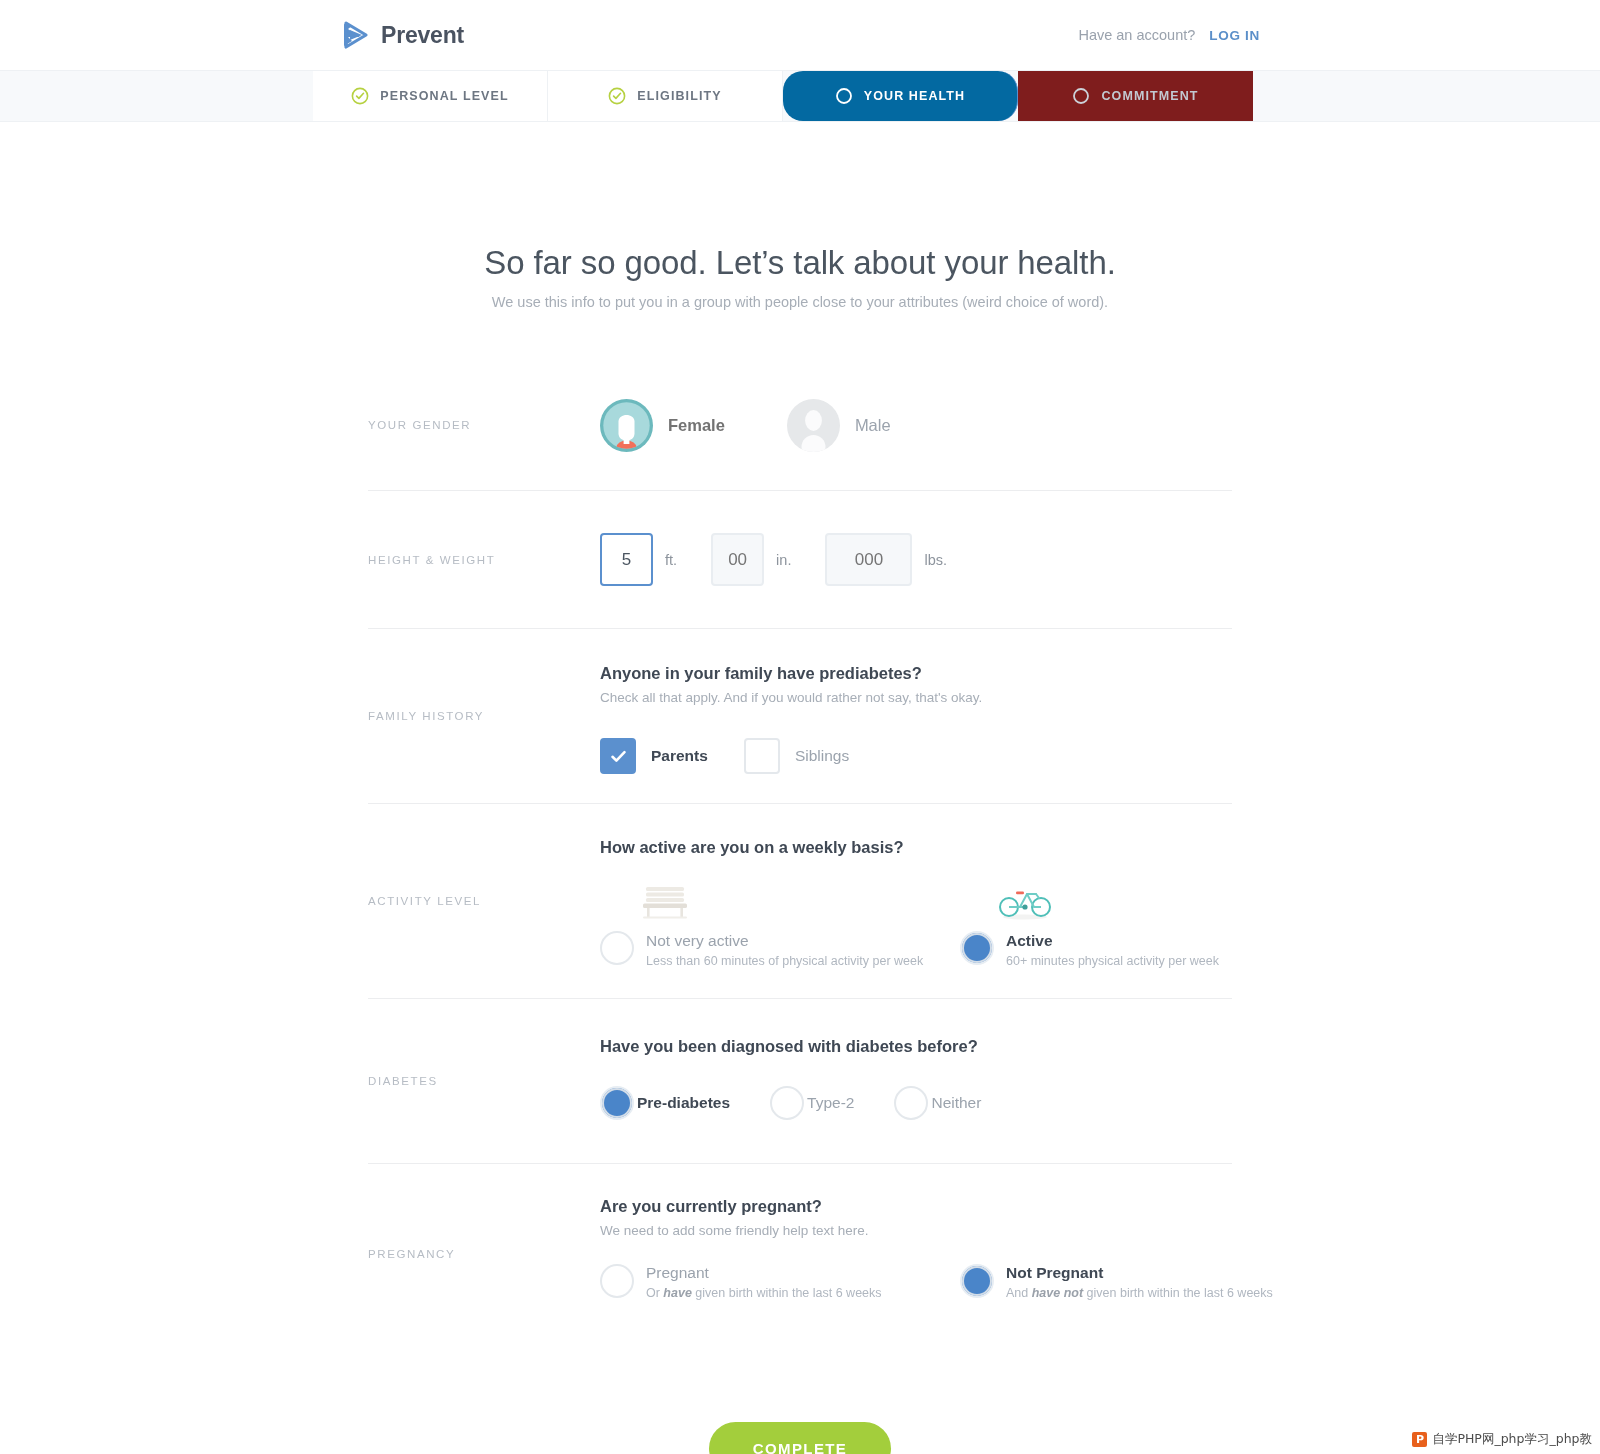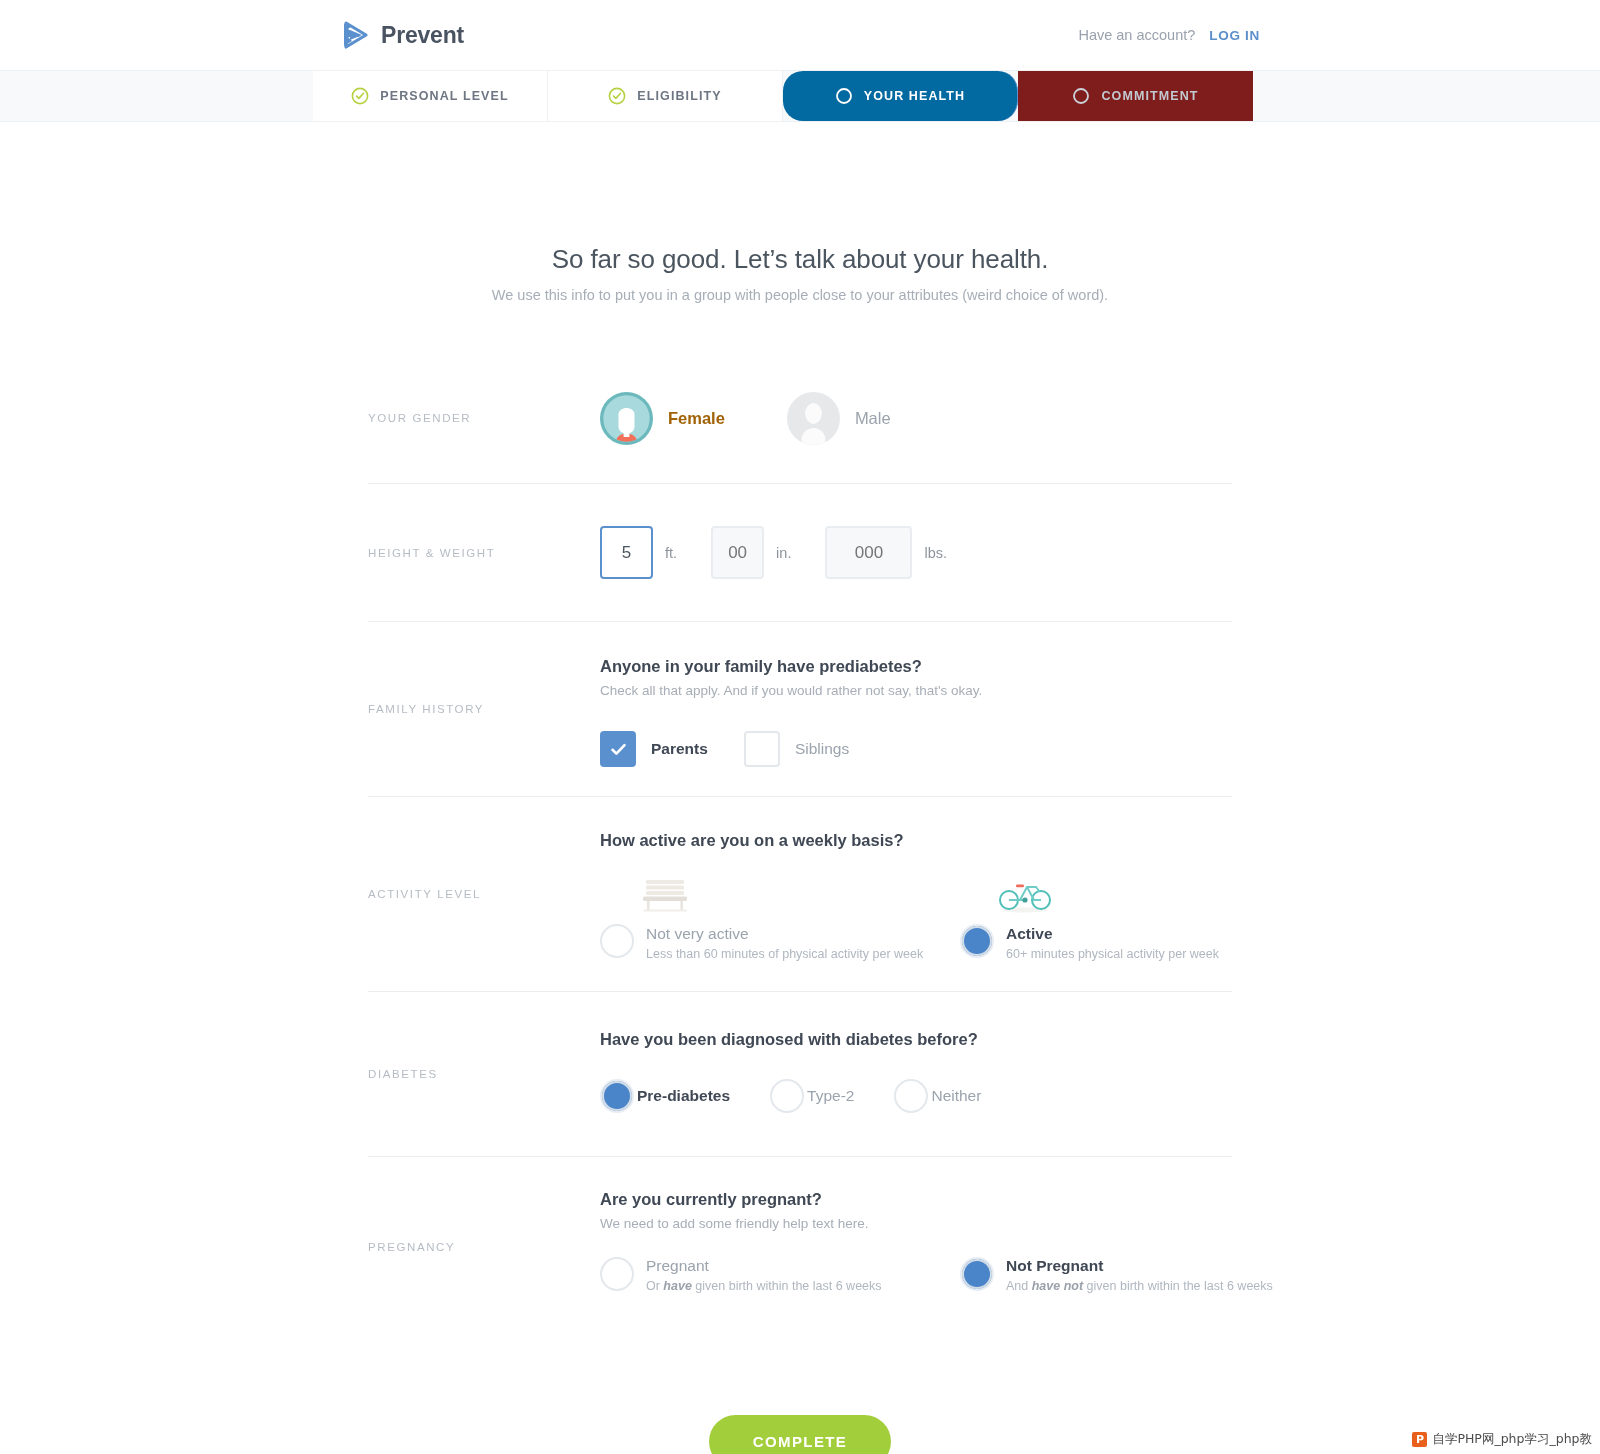--- a/index.html
+++ b/index.html
@@ -72,21 +72,21 @@
     border-radius: 20px;
   }
   .step.active .step-label { color: #ffffff; }
   .step.todo { background: #7f1d1d; border-right: none; }
   .step.todo .step-label { color: #c3c9d1; }
   .step-icon { width: 18px; height: 18px; display: block; flex: none; }
 
   
   .intro { text-align: center; padding-top: 122px; }
   .intro h1 {
-    font-size: 26px;
+    font-size: 33px;
     font-weight: 400;
     color: #4b5560;
     letter-spacing: -0.1px;
   }
   .intro p {
     margin-top: 12px;
     font-size: 14.5px;
     color: #a7aeb7;
   }
 
@@ -108,21 +108,21 @@
     color: #b6bcc4;
   }
   .row-body { flex: 1 1 auto; padding: 0; }
 
   
   .row-gender { height: 131px; }
   .gender-opts { display: flex; align-items: center; height: 100%; gap: 0; }
   .gender-opt { display: flex; align-items: center; gap: 15px; cursor: pointer; }
   .gender-opt + .gender-opt { margin-left: 62px; }
   .avatar { width: 53px; height: 53px; display: block; border-radius: 50%; }
-  .gender-name { font-size: 16.5px; font-weight: 700; color: #a16207; }
+  .gender-name { font-size: 16.5px; font-weight: 700; color: #737373; }
   .gender-opt.off .gender-name { font-weight: 400; color: #9ba3ad; }
 
   
   .row-hw { height: 138px; }
   .hw-inline { display: flex; align-items: center; height: 100%; }
   .num-input {
     width: 53px;
     height: 53px;
     border-radius: 4px;
     border: 2px solid #e9edf1;

